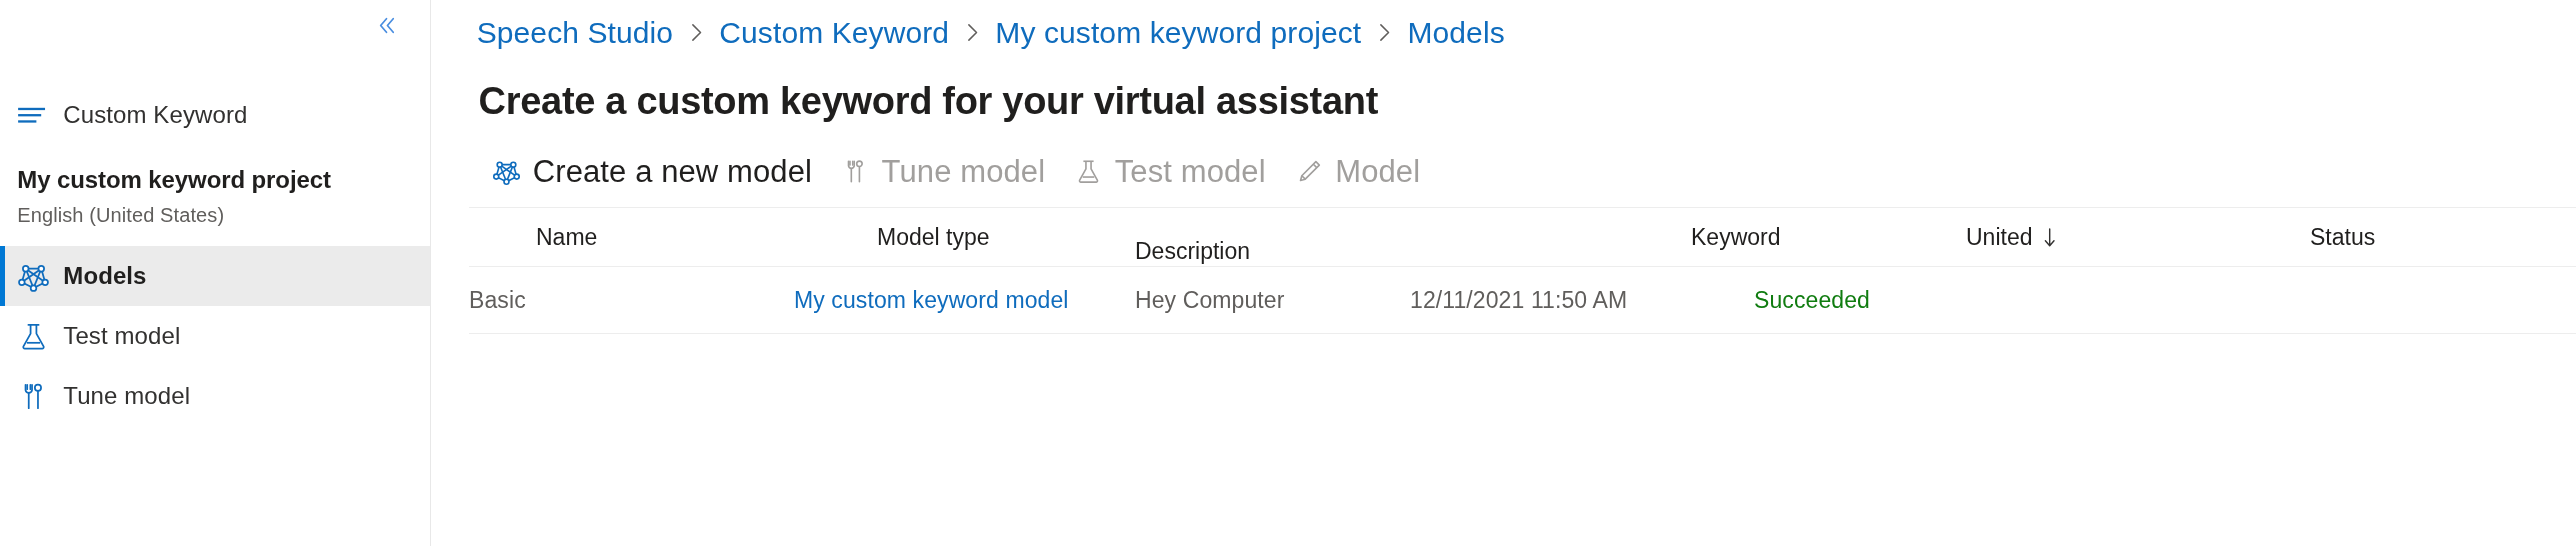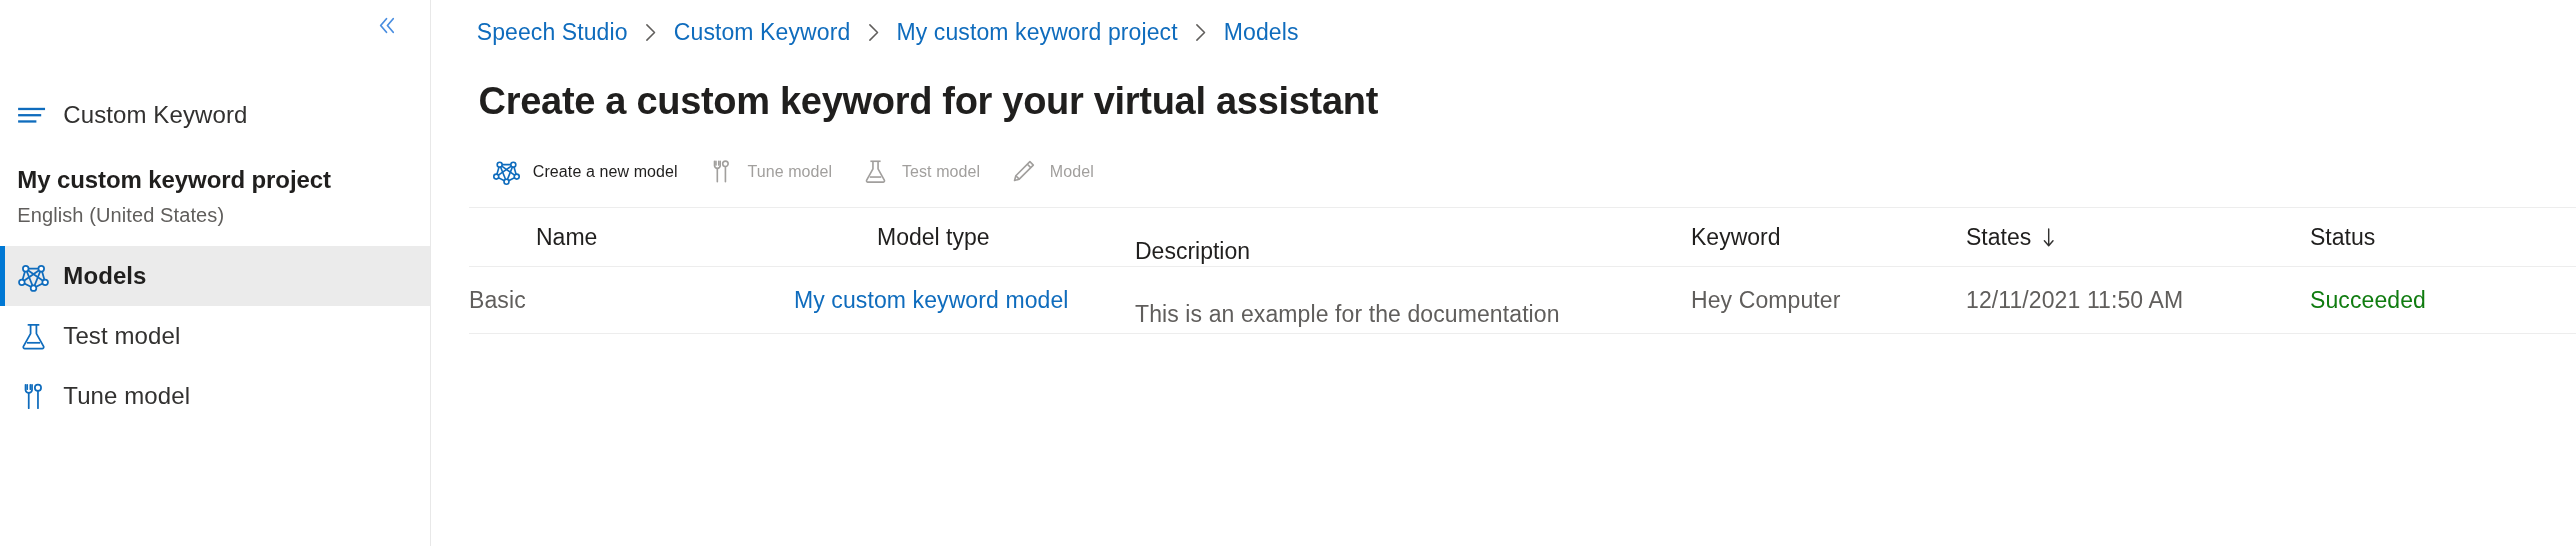--- a/index.html
+++ b/index.html
@@ -135,21 +135,21 @@
   }
 
   .breadcrumb {
     display: flex;
     align-items: center;
     height: 46px;
     padding-top: 9.6px;
     padding-left: 7.7px;
   }
   .crumb {
-    font-size: 23px;
+    font-size: 30px;
     color: #0f6cbd;
     cursor: pointer;
     letter-spacing: 0.1px;
   }
   .crumb-sep {
     margin: 0 15.4px;
     display: flex;
     align-items: center;
   }
 
@@ -178,21 +178,21 @@
   }
   .tb-btn .tb-icon {
     width: 33px;
     min-width: 33px;
     display: flex;
     align-items: center;
     justify-content: center;
     margin-right: 9.6px;
   }
   .tb-label {
-    font-size: 16px;
+    font-size: 31px;
     color: #201f1e;
     letter-spacing: 0.1px;
   }
   .tb-btn.disabled {
     cursor: default;
   }
   .tb-btn.disabled .tb-label {
     color: #a19f9d;
   }
 
@@ -437,34 +437,33 @@
     </div>
 
     <div class="table">
 
       <div class="thead">
         <div class="th col-name">Name</div>
         <div class="th col-type">Model type</div>
         <div class="th col-desc">Description</div>
         <div class="th col-kw">Keyword</div>
         <div class="th col-created">
-          <span>States</span>
+          <span>United</span>
           <span class="sort-arrow">
             <svg width="15.4" height="23" viewBox="0 0 16 24">
                 <path d="M8 3 L8 20 M3.5 15.5 L8 20.5 L12.5 15.5" fill="none" stroke="#323130" stroke-width="1.5" stroke-linecap="round" stroke-linejoin="round"></path>
               </svg>
           </span>
         </div>
         <div class="th col-status">Status</div>
       </div>
 
       <div class="trow">
         <div class="td col-type">Basic</div>
         <div class="td col-name link-cell">My custom keyword model</div>
-        <div class="td col-desc">This is an example for the documentation</div>
         <div class="td col-kw">Hey Computer</div>
         <div class="td col-created">12/11/2021 11:50 AM</div>
         <div class="td col-status status-ok">Succeeded</div>
       </div>
 
     </div>
 
   </div>
 </div>
 

